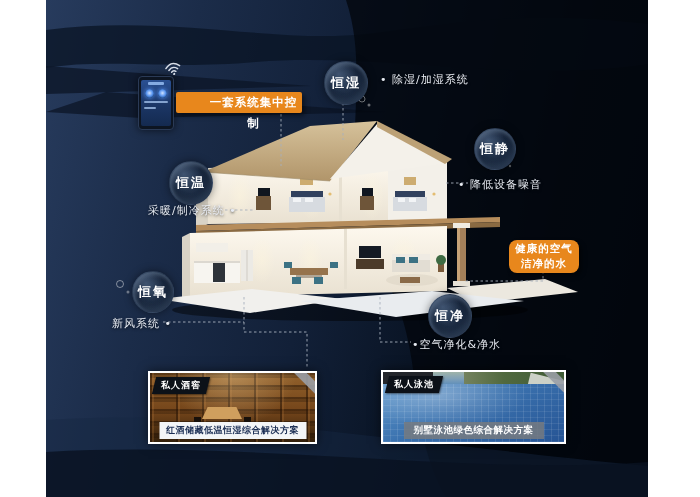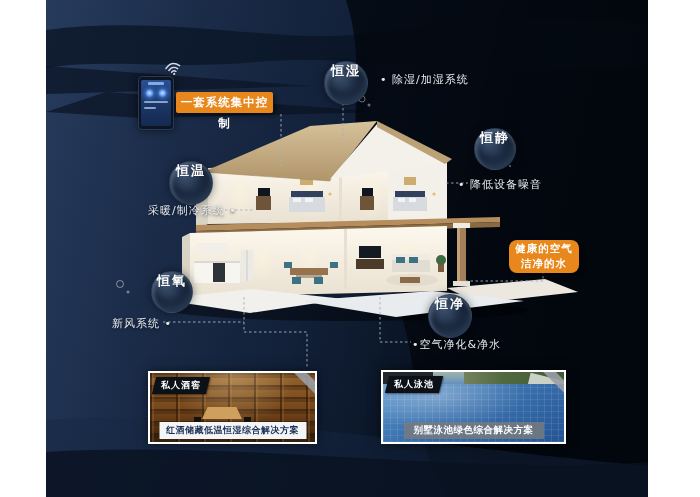--- a/index.html
+++ b/index.html
@@ -4,44 +4,44 @@
 <style>
   html,body{margin:0;padding:0;background:#fff;}
   .frame{position:relative;width:700px;height:497px;background:#ffffff;overflow:hidden;
          font-family:"DejaVu Sans","Liberation Sans",sans-serif;}
   .canvas{position:absolute;left:46px;top:0;width:602px;height:497px;overflow:hidden;
     background:linear-gradient(102deg,#273b5d 0%,#1b2c49 22%,#122038 45%,#0a1526 62%,#050b16 78%,#02060e 100%);}
   .canvas svg{position:absolute;left:0;top:0;}
   svg.overlay{position:absolute;left:0;top:0;pointer-events:none;}
 
   
-  .bubble{position:absolute;border-radius:50%;display:flex;justify-content:center;
+  .bubble{position:absolute;border-radius:50%;display:flex;align-items:center;justify-content:center;
     color:#fff;font-weight:bold;letter-spacing:2px;font-size:13px;
     background:radial-gradient(circle at 32% 28%, rgba(130,160,200,.38), rgba(45,65,95,.16) 42%, rgba(10,20,36,.25) 72%),
                radial-gradient(circle at 50% 55%, #223249 0%, #16243a 55%, #0b1626 100%);
     box-shadow:inset 2px 3px 4px rgba(175,205,245,.32), inset -2px -4px 6px rgba(145,185,235,.22),
                inset 0 0 10px rgba(0,0,0,.45), 0 0 9px rgba(0,0,0,.45);
     border:1px solid rgba(150,180,220,.20);}
   .b-humidity{left:324px;top:61px;width:42px;height:42px;}
   .b-quiet{left:474px;top:128px;width:40px;height:40px;}
   .b-temp{left:169px;top:161px;width:42px;height:42px;}
-  .b-oxygen{left:132px;top:271px;width:40px;height:40px;margin-left:19px;}
+  .b-oxygen{left:132px;top:271px;width:40px;height:40px;}
   .b-clean{left:428px;top:294px;width:42px;height:42px;}
 
   .note{position:absolute;color:#e9edf4;font-size:11px;letter-spacing:1px;white-space:nowrap;
         text-shadow:0 1px 3px rgba(0,0,0,.7);}
   .n-humidity{left:380px;top:72px;}
   .n-quiet{left:458px;top:177px;}
   .n-temp{left:148px;top:203px;}
   .n-oxygen{left:112px;top:316px;}
   .n-clean{left:412px;top:337px;}
 
   .orange-tag{position:absolute;background:#e8871c;color:#fff;font-weight:bold;text-align:center;
     border-radius:2px;box-shadow:3px 3px 5px rgba(0,0,0,.45);}
-  .tag-control{left:176px;top:92px;width:97px;height:21px;line-height:21px;font-size:11.5px;letter-spacing:1px;}
+  .tag-control{left:176px;top:92px;width:97px;height:21px;line-height:21px;font-size:11.5px;letter-spacing:1px;padding-left:29px;}
   .tag-highlight{left:509px;top:240px;width:70px;height:32px;font-size:10.5px;line-height:1.45;
     padding-top:1px;border-radius:8px;letter-spacing:1px;}
 
   
   .phone{position:absolute;left:138px;top:76px;width:34px;height:52px;background:#0d1522;
     border:1px solid #2a3a56;border-radius:4px;box-shadow:0 0 8px rgba(0,0,0,.6);}
   .phone .screen{position:absolute;left:2px;top:3px;right:2px;bottom:3px;border-radius:2px;
     background:linear-gradient(180deg,#2a5093 0%,#1b3665 55%,#142a50 100%);overflow:hidden;}
   .phone .hdr{margin:2px auto 0;width:16px;height:3px;background:#85abe2;border-radius:1px;}
   .phone .dials{display:flex;justify-content:space-around;margin-top:4px;padding:0 2px;}

